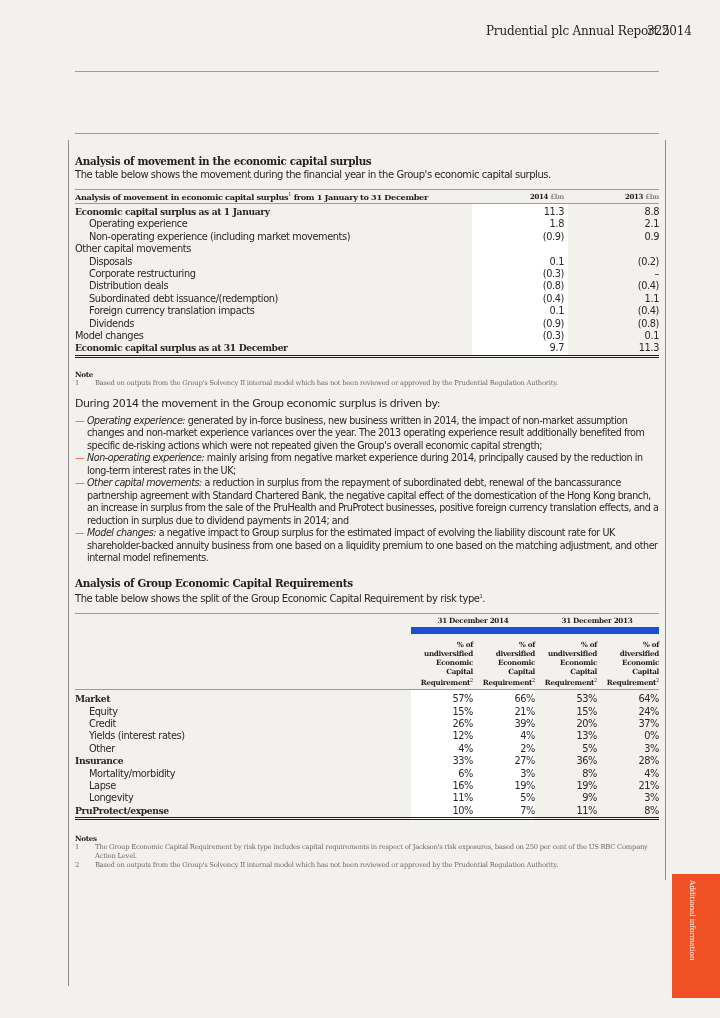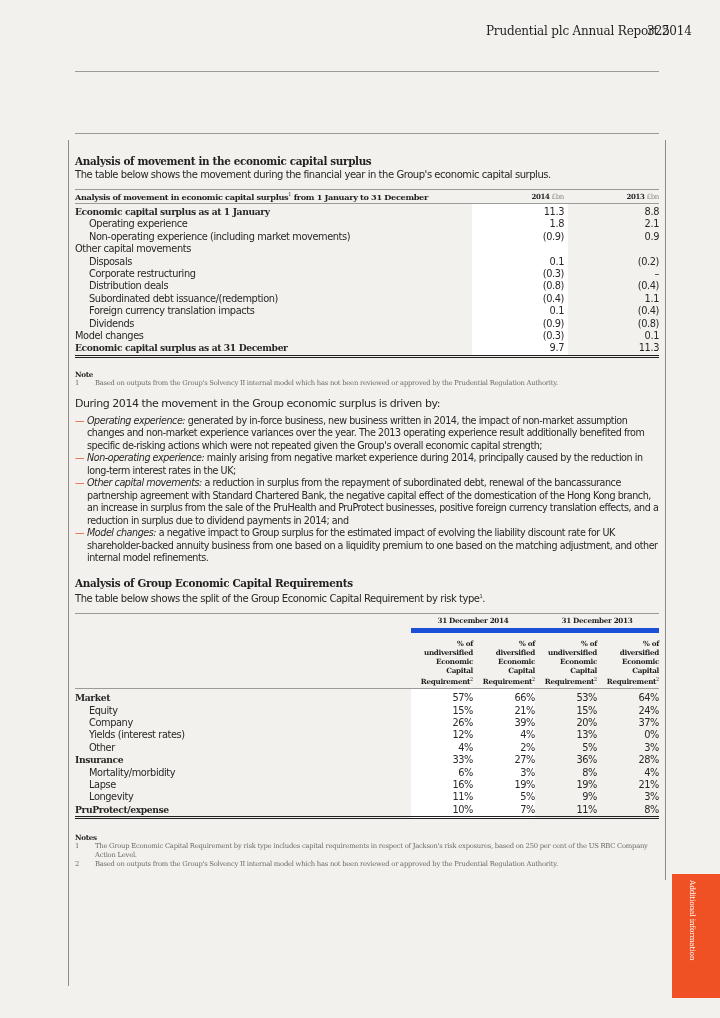--- a/index.html
+++ b/index.html
@@ -20,21 +20,21 @@
     h2 { font-family: "DejaVu Serif", serif; font-weight: bold; font-size: 10.4px; letter-spacing: -0.35px; margin-top: 21px; line-height: 13px; }
     .lead { font-size: 10px; letter-spacing: -0.45px; line-height: 13px; color: #2a2727; }
 
     table { border-collapse: collapse; width: 584px; }
     td, th { padding: 0; }
 
     
     .t1 { margin-top: 8px; }
     .t1 .thead-row th { font-family: "DejaVu Serif", serif; font-size: 8.2px; letter-spacing: -0.35px; text-align: left; font-weight: bold; height: 14px; border-top: 1px solid #9d9b96; border-bottom: 1px solid #9d9b96; }
     .t1 .thead-row th.num { text-align: right; font-size: 7px; }
-    .t1 .thead-row th.num .unit { font-weight: normal; color: #8f8c88; text-align: right; }
+    .t1 .thead-row th.num .unit { font-weight: bold; color: #8f8c88; text-align: right; }
     .t1 td { font-size: 9.8px; letter-spacing: -0.4px; height: 12.4px; line-height: 12.4px; color: #2a2727; }
     .t1 td.lbl.b { font-family: "DejaVu Serif", serif; font-weight: bold; font-size: 9.2px; }
     .t1 td.lbl.ind { padding-left: 14px; }
     .t1 td.num { text-align: right; width: 91px; }
     .t1 td.cur { background: #ffffff; padding-right: 4px; width: 96px; }
     .t1 tr.first td { padding-top: 2px; }
     .t1 tr.last td { border-bottom: 3px double #231f20; }
 
     .note-title { font-family: "DejaVu Serif", serif; font-weight: bold; font-size: 7.2px; margin-top: 12px; letter-spacing: -0.3px; }
     .note { font-family: "DejaVu Serif", serif; font-size: 6.8px; color: #6d6a66; letter-spacing: -0.25px; line-height: 9px; display: flex; }
@@ -42,21 +42,21 @@
 
     .body-p { font-size: 11px; letter-spacing: -0.45px; margin-top: 9px; color: #2a2727; }
     ul.bul { list-style: none; margin-top: 5px; }
     ul.bul li { position: relative; padding-left: 12px; font-size: 9.6px; letter-spacing: -0.45px; line-height: 12.5px; color: #2a2727; }
     ul.bul li .dash { position: absolute; left: 0; top: 0; color: #e8562a; }
     ul.bul li em { font-style: italic; }
 
     
     .t2-wrap { margin-top: 8px; }
     .t2 .grp th { font-family: "DejaVu Serif", serif; font-size: 7.2px; font-weight: bold; height: 16px; letter-spacing: -0.3px; }
-    .t2 .grp th.g { border-bottom: 5px solid #1d4ed8; text-align: center; }
+    .t2 .grp th.g { border-bottom: 7px solid #1d4ed8; text-align: center; }
     .t2 .colh th { font-family: "DejaVu Serif", serif; font-size: 7.2px; font-weight: bold; text-align: right; line-height: 9px; padding-top: 6px; padding-bottom: 2px; border-bottom: 1px solid #9d9b96; vertical-align: bottom; letter-spacing: -0.3px; }
     .t2 .colh th sup { font-size: 5px; font-weight: normal; }
     .t2 td { font-size: 9.8px; letter-spacing: -0.4px; height: 12.4px; line-height: 12.4px; color: #2a2727; }
     .t2 td.lbl.b { font-family: "DejaVu Serif", serif; font-weight: bold; font-size: 9.2px; }
     .t2 td.lbl.ind { padding-left: 14px; }
     .t2 td.num { text-align: right; width: 62px; }
     .t2 td.cur { background: #ffffff; }
     .t2 tr.first td { padding-top: 3px; }
     .t2 tr.last td { border-bottom: 3px double #231f20; }
 
@@ -196,21 +196,21 @@
           <td class="num">64%</td>
         </tr>
         <tr>
           <td class="lbl ind">Equity</td>
           <td class="num cur">15%</td>
           <td class="num cur">21%</td>
           <td class="num">15%</td>
           <td class="num">24%</td>
         </tr>
         <tr>
-          <td class="lbl ind">Company</td>
+          <td class="lbl ind">Credit</td>
           <td class="num cur">26%</td>
           <td class="num cur">39%</td>
           <td class="num">20%</td>
           <td class="num">37%</td>
         </tr>
         <tr>
           <td class="lbl ind">Yields (interest rates)</td>
           <td class="num cur">12%</td>
           <td class="num cur">4%</td>
           <td class="num">13%</td>

